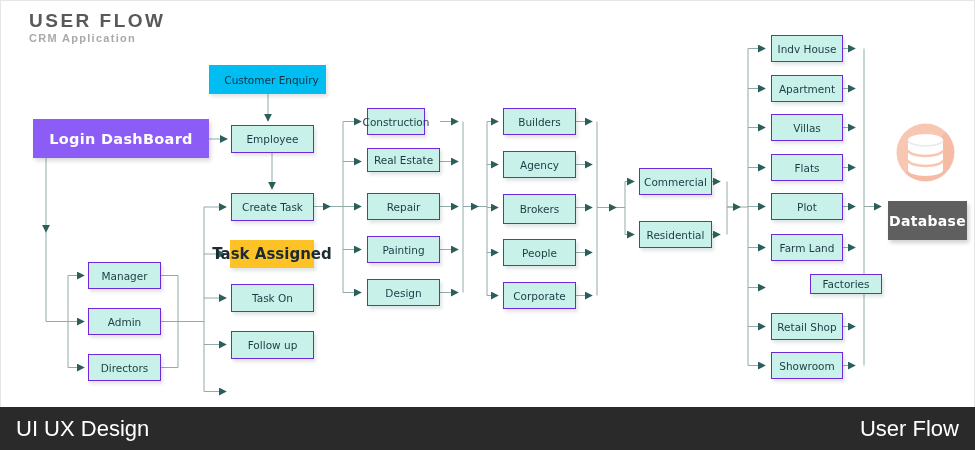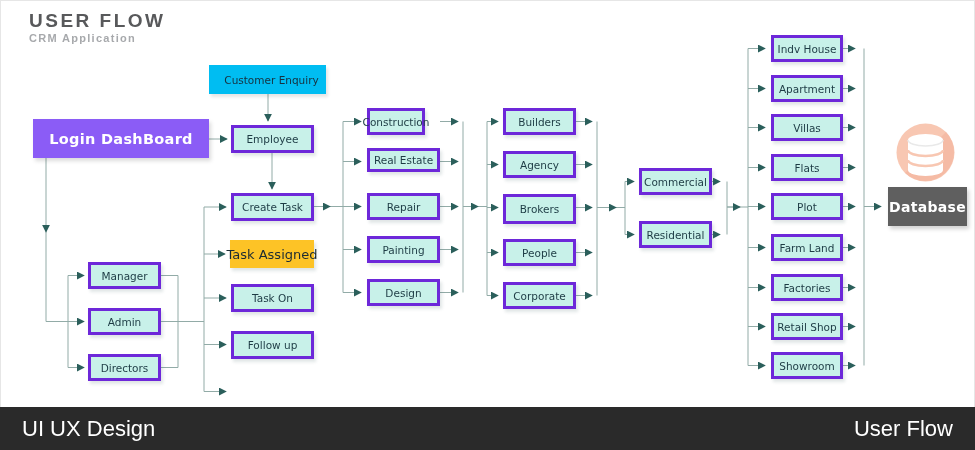--- a/index.html
+++ b/index.html
@@ -9,34 +9,34 @@
   .hdr{position:absolute;left:29px;top:10px;}
   .hdr .title{font-family:"Liberation Sans",sans-serif;font-size:19px;font-weight:bold;
               color:#58595b;letter-spacing:2.5px;}
   .hdr .subtitle{font-family:"Liberation Sans",sans-serif;font-size:11px;font-weight:bold;
               color:#a7a9ac;letter-spacing:1.3px;}
   
   svg.wires{position:absolute;left:0;top:0;pointer-events:none;}
   .c{stroke:#92aba7;stroke-width:1;fill:none;}
   
   .node{position:absolute;display:flex;align-items:center;justify-content:center;
-        box-sizing:border-box;background:#c8f1e9;border:3px solid #6d28d9;
+        box-sizing:border-box;background:#c8f1e9;border:1px solid #6d28d9;
         color:#1d3b44;font-size:10.5px;white-space:nowrap;
         box-shadow:2px 3px 3px rgba(70,100,100,.16);}
   .node.cyan{background:#00bdf2;border:none;color:#17313f;font-size:10.5px;
         box-shadow:2px 3px 3px rgba(0,0,0,.10);padding-left:8px;}
   .node.pink{background:#8b5cf6;border:none;color:#ffffff;font-weight:bold;font-size:14.5px;
         letter-spacing:.3px;box-shadow:2px 3px 4px rgba(0,0,0,.14);}
-  .node.yellow{background:#fdc326;border:none;color:#1c2b33;font-weight:normal;font-size:13px;}
+  .node.yellow{background:#fdc326;border:none;color:#1c2b33;font-weight:bold;font-size:15px;}
   .node.dark{background:#5f5f5f;border:none;color:#ffffff;font-weight:bold;font-size:14px;
-        letter-spacing:.3px;box-shadow:2px 3px 4px rgba(0,0,0,.18);}
+        letter-spacing:.3px;box-shadow:2px 3px 4px rgba(0,0,0,.18);margin-top:14px;}
   
   .footer{position:absolute;left:0;top:407px;width:975px;height:43px;background:#2a2a2a;
           display:flex;align-items:center;justify-content:space-between;
-          padding:0 22px;box-sizing:border-box;
+          padding:0 16px;box-sizing:border-box;
           font-family:"Liberation Sans",sans-serif;color:#fff;font-size:22px;}
 </style>
 </head>
 <body>
 
 <div id="stage">
 
   <div class="hdr">
     <div class="title">USER FLOW</div>
     <div class="subtitle">CRM Application</div>
@@ -161,21 +161,21 @@
 
   <div class="node" style="left:639px;top:168px;width:73px;height:27px">Commercial</div>
   <div class="node" style="left:639px;top:221px;width:73px;height:27px">Residential</div>
 
   <div class="node" style="left:771px;top:35px;width:72px;height:27px">Indv House</div>
   <div class="node" style="left:771px;top:75px;width:72px;height:27px">Apartment</div>
   <div class="node" style="left:771px;top:114px;width:72px;height:27px">Villas</div>
   <div class="node" style="left:771px;top:154px;width:72px;height:27px">Flats</div>
   <div class="node" style="left:771px;top:193px;width:72px;height:27px">Plot</div>
   <div class="node" style="left:771px;top:234px;width:72px;height:27px">Farm Land</div>
-  <div class="node" style="left:771px;top:274px;width:72px;height:27px">Factories</div>
+  <div class="node" style="left:810px;top:274px;width:72px;height:20px">Factories</div>
   <div class="node" style="left:771px;top:313px;width:72px;height:27px">Retail Shop</div>
   <div class="node" style="left:771px;top:352px;width:72px;height:27px">Showroom</div>
 
   <div class="node dark" style="left:888px;top:187px;width:79px;height:39px">Database</div>
 
   <div class="footer">
     <span>UI UX Design</span>
     <span>User Flow</span>
   </div>
 

